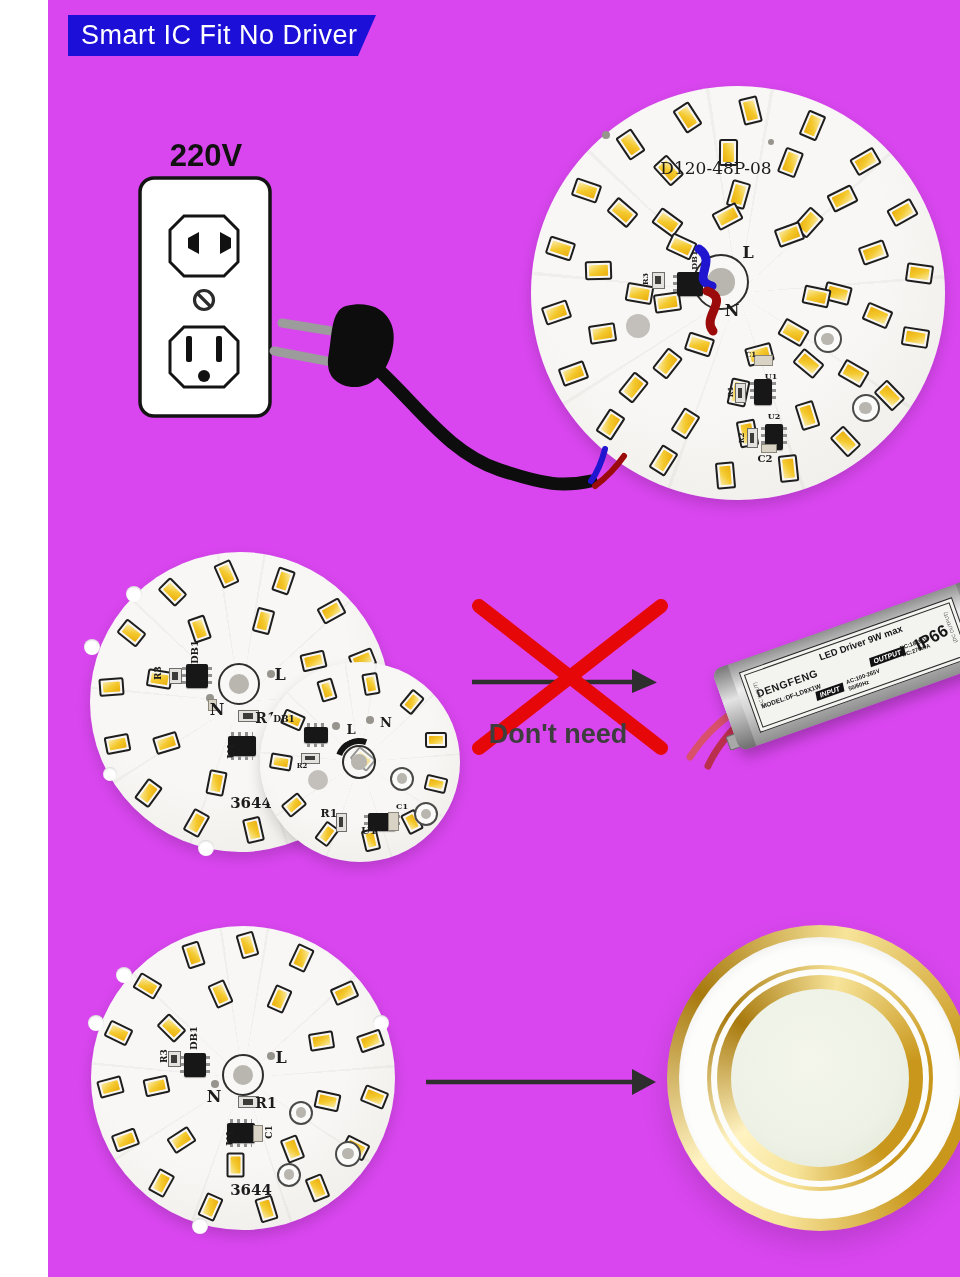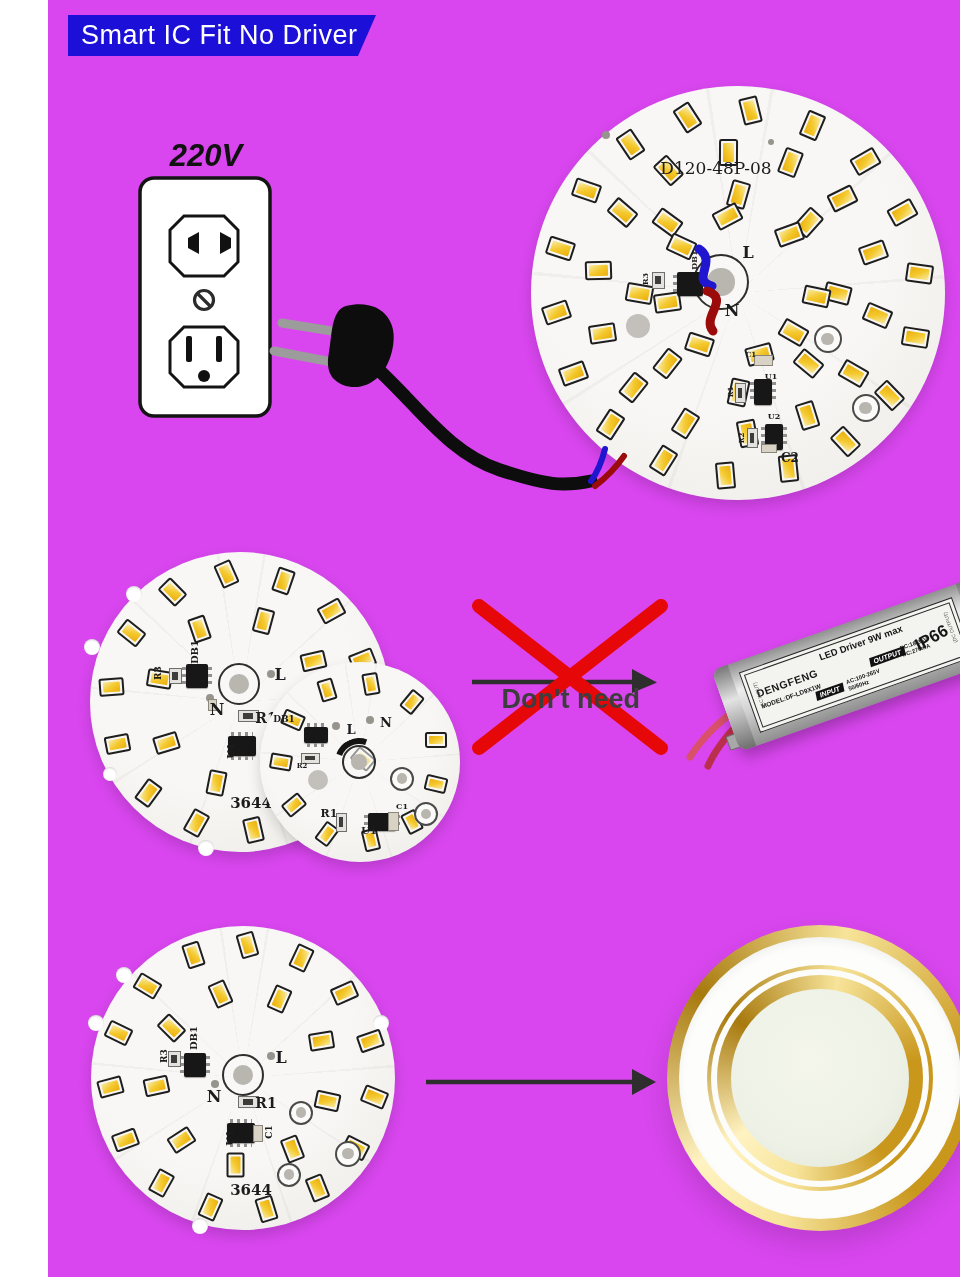--- a/index.html
+++ b/index.html
@@ -6,21 +6,21 @@
   #canvas{position:relative;width:960px;height:1277px;background:#d946ef;overflow:hidden;
           font-family:"Liberation Sans",sans-serif;margin-left:48px;}
   
   .banner{position:absolute;left:20px;top:15px;width:308px;height:41px;
           background:var(--banner-bg);color:var(--banner-fg);
           font-size:27px;line-height:41px;padding-left:13px;box-sizing:border-box;
           clip-path:polygon(0 0,100% 0,calc(100% - 18px) 100%,0 100%);
           letter-spacing:.5px;}
   
   .voltage{position:absolute;left:96px;top:138px;width:124px;text-align:center;
-           font-size:31px;font-weight:700;color:#111;font-style:italic;}
+           font-size:31px;font-weight:700;color:#111;}
   .socket-svg{position:absolute;left:88px;top:172px;}
   
   .board{position:absolute;border-radius:50%;
          background:radial-gradient(circle at 42% 36%,#f8f7f5 50%,#f0eeea 82%,#e2dfd9 100%);
          box-shadow:0 6px 14px rgba(0,0,0,.16);}
   .board::before{content:"";position:absolute;inset:0;border-radius:50%;
          background:repeating-conic-gradient(from 9deg,rgba(110,105,95,.06) 0deg 1deg,transparent 1deg 38deg);}
   .led{position:absolute;background:#f7f6f2;border:2px solid #1e1e1e;border-radius:2.5px;
        box-sizing:border-box;padding:2px;}
   .led-core{width:100%;height:100%;border-radius:1px;
@@ -39,21 +39,21 @@
   .ic.pins-lr::before{left:-4px;} .ic.pins-lr::after{right:-4px;}
   .ic.pins-tb::before,.ic.pins-tb::after{content:"";position:absolute;left:12%;right:12%;height:4px;
        background:repeating-linear-gradient(90deg,#8f8f8f 0 3px,transparent 3px 7px);}
   .ic.pins-tb::before{top:-4px;} .ic.pins-tb::after{bottom:-4px;}
   .res{position:absolute;background:#e3e2df;border:1px solid #6e6e6a;box-sizing:border-box;
        display:flex;align-items:center;justify-content:center;}
   .res-band{width:55%;height:55%;background:#3c3c3a;}
   .cap{position:absolute;background:#d9d3c6;border:1px solid #8a867c;box-sizing:border-box;}
   .btext{position:absolute;font-family:"DejaVu Serif",serif;color:#1c1c1c;white-space:nowrap;font-weight:600;}
   
-  .dont-need{position:absolute;left:428px;top:684px;width:164px;text-align:right;
+  .dont-need{position:absolute;left:428px;top:719px;width:164px;text-align:center;
              font-size:27px;font-weight:700;color:var(--text-dark);}
   
   .driver{position:absolute;left:648px;top:572px;width:312px;height:200px;}
   .drv-body{position:absolute;left:22px;top:50px;width:276px;height:86px;border-radius:9px;
             transform:rotate(-19.5deg);
             background:linear-gradient(180deg,#909090,#ededed 32%,#d2d2d2 58%,var(--silver-lo));
             box-shadow:0 8px 14px rgba(0,0,0,.25);}
   .drv-body::before,.drv-body::after{content:"";position:absolute;width:16px;height:13px;background:#a8a8a8;
             border:1px solid #6f6f6f;border-radius:2px;}
   .drv-body::before{left:-9px;bottom:4px;} .drv-body::after{right:-9px;top:4px;}
@@ -284,21 +284,21 @@
       <div class="btext" style="font-size: 17px; font-weight: 500; left: 185px; top: 82px; transform: translate(-50%, -50%) rotate(0deg);">D120-48P-08</div>
       <div class="btext" style="font-size: 16px; left: 217px; top: 166px; transform: translate(-50%, -50%) rotate(0deg);">L</div>
       <div class="btext" style="font-size: 16px; left: 201px; top: 224px; transform: translate(-50%, -50%) rotate(0deg);">N</div>
       <div class="btext" style="font-size: 8px; left: 163px; top: 174px; transform: translate(-50%, -50%) rotate(-90deg);">DB1</div>
       <div class="btext" style="font-size: 8px; left: 114px; top: 193px; transform: translate(-50%, -50%) rotate(-90deg);">R3</div>
       <div class="btext" style="font-size: 7px; left: 220px; top: 268px; transform: translate(-50%, -50%) rotate(0deg);">C1</div>
       <div class="btext" style="font-size: 8px; left: 240px; top: 290px; transform: translate(-50%, -50%) rotate(0deg);">U1</div>
       <div class="btext" style="font-size: 7px; left: 199px; top: 306px; transform: translate(-50%, -50%) rotate(-90deg);">R1</div>
       <div class="btext" style="font-size: 8px; left: 243px; top: 330px; transform: translate(-50%, -50%) rotate(0deg);">U2</div>
       <div class="btext" style="font-size: 7px; left: 210px; top: 352px; transform: translate(-50%, -50%) rotate(-90deg);">R2</div>
-      <div class="btext" style="font-size: 12px; left: 259px; top: 372px; transform: translate(-50%, -50%) rotate(0deg);">C2</div>
+      <div class="btext" style="font-size: 10px; left: 234px; top: 372px; transform: translate(-50%, -50%) rotate(0deg);">C2</div>
     </div>
   <div class="board" style="left: 42px; top: 552px; width: 300px; height: 300px;">
       <div class="hole notch" style="width: 16px; height: 16px; left: 36px; top: 34px;"></div>
       <div class="hole notch" style="width: 16px; height: 16px; left: -6px; top: 87px;"></div>
       <div class="hole notch" style="width: 16px; height: 16px; left: 108px; top: 288px;"></div>
       <div class="hole notch" style="width: 14px; height: 14px; left: 13px; top: 215px;"></div>
       <div class="led" style="width: 25px; height: 18px; left: 124.016px; top: 12.7067px; transform: rotate(66deg);">
         <div class="led-core"></div>
       </div>
       <div class="led" style="width: 25px; height: 18px; left: 181.016px; top: 19.5611px; transform: rotate(108.714deg);">

